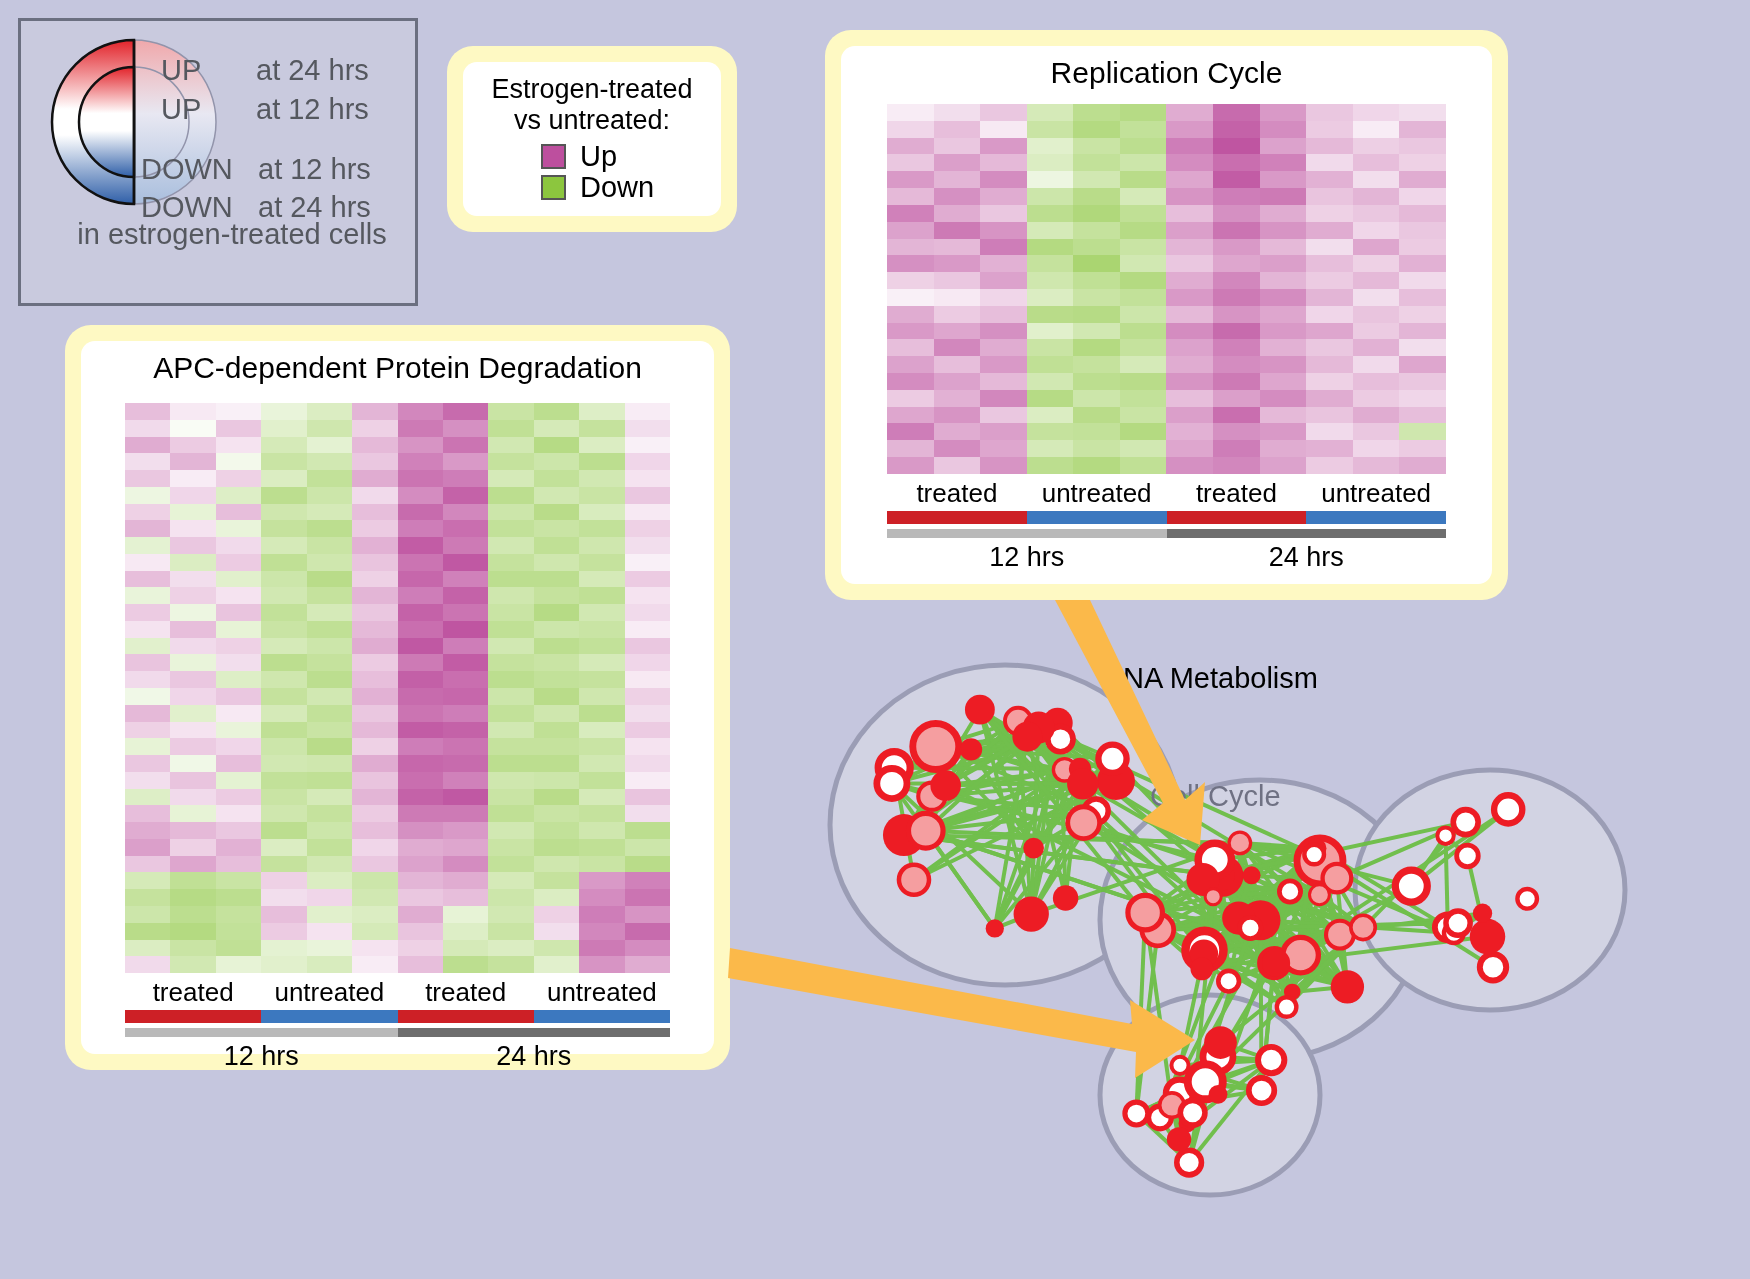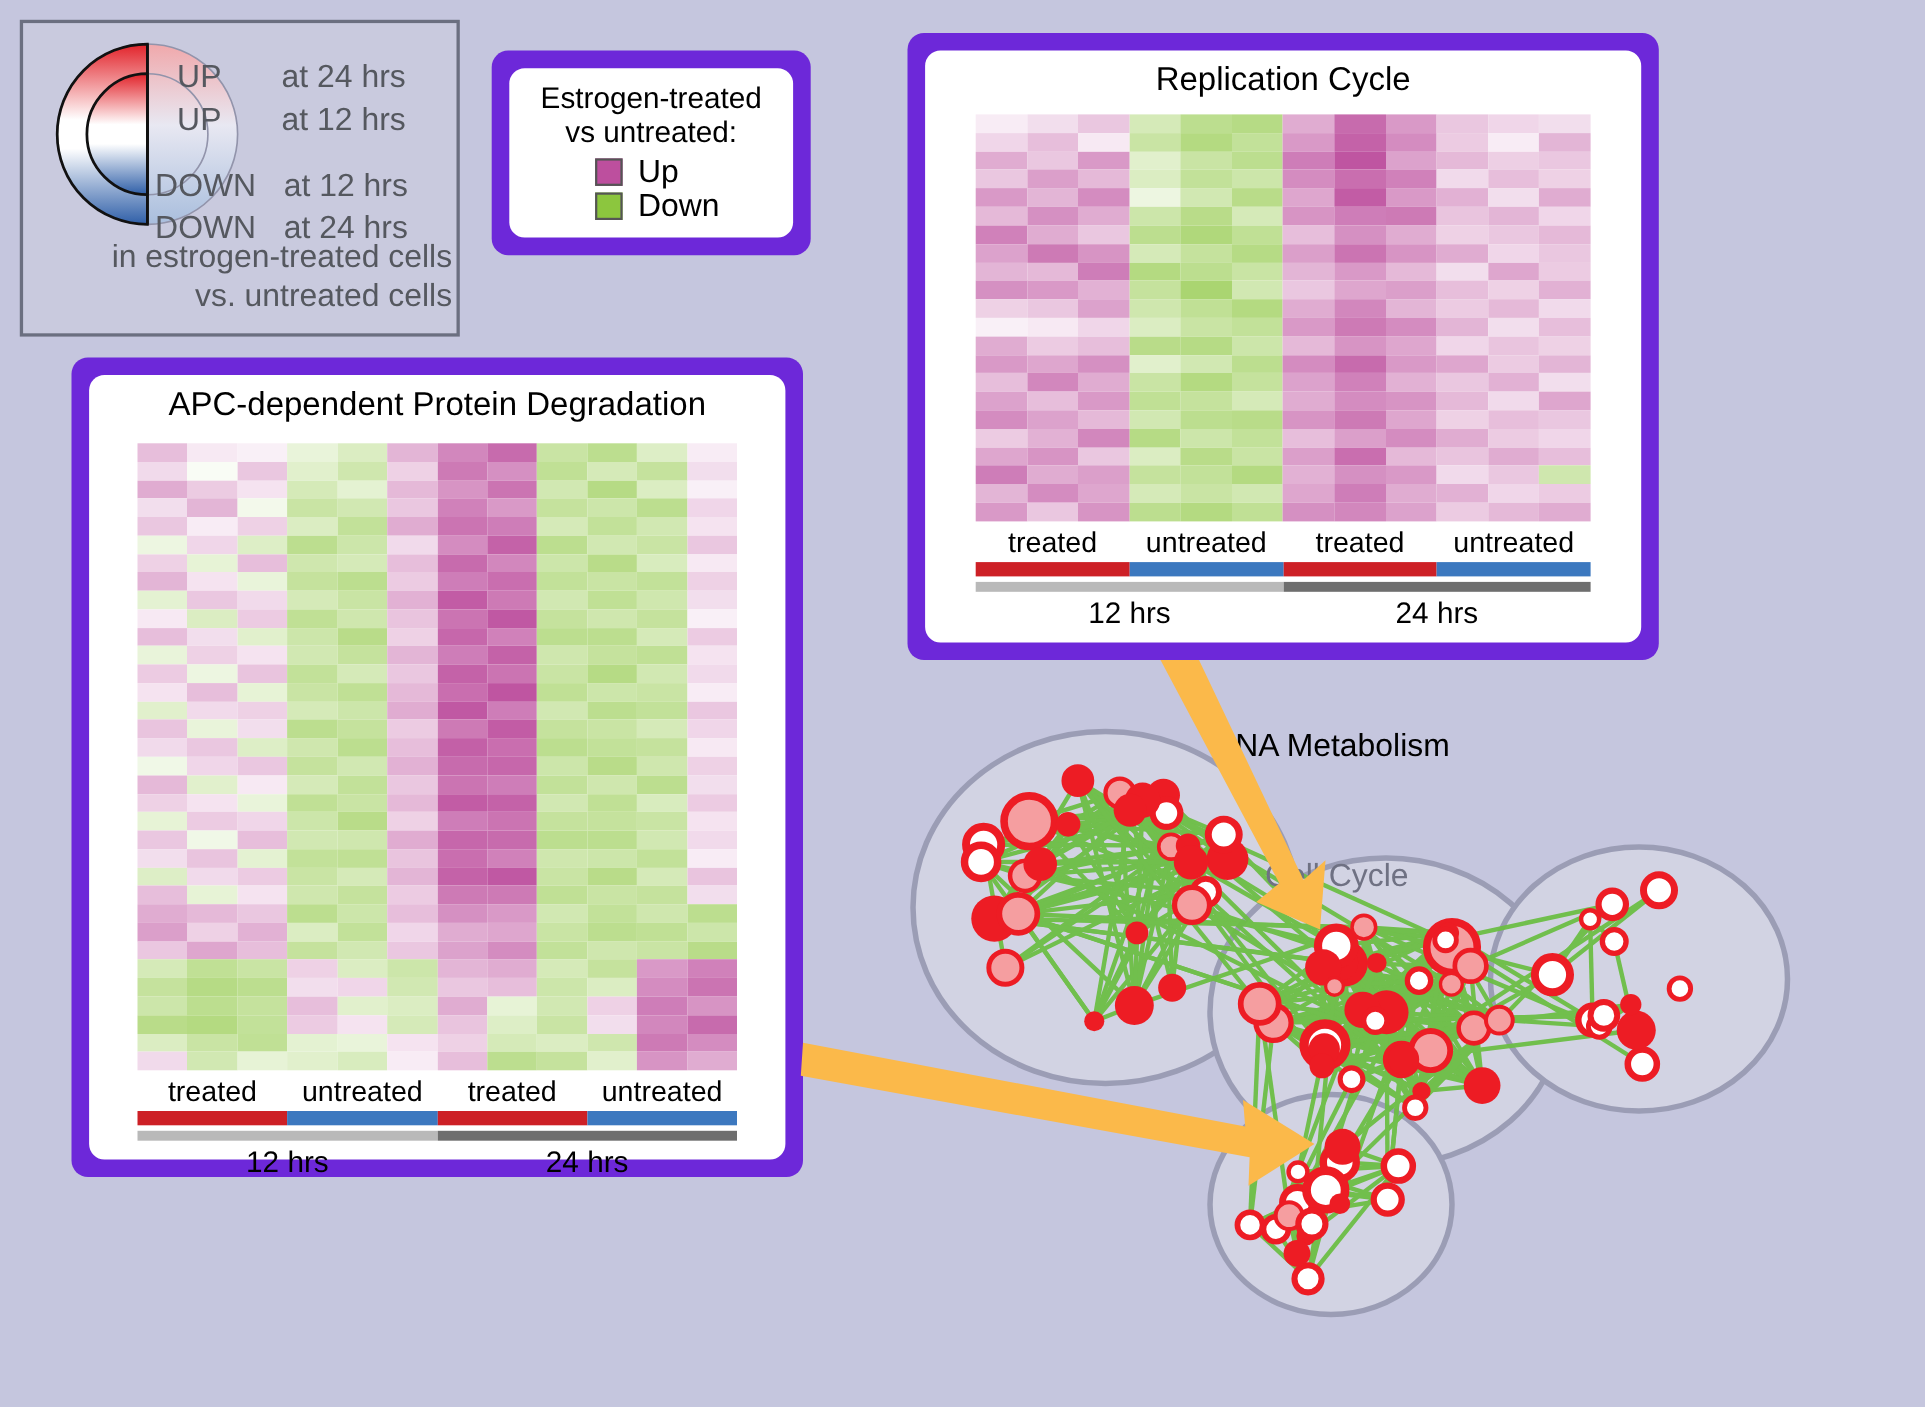--- a/index.html
+++ b/index.html
@@ -18,28 +18,28 @@
     background:#c9cade;
     border:3px solid #6b6f80;
     box-sizing:border-box;
   }
   #color-key .wheel{
     position:absolute;left:28px;top:16px;width:170px;height:170px;
   }
   #color-key .wheel svg{display:block;}
   .key-label{position:absolute;color:#55585f;font-size:29px;}
   #key-footer{
-    position:absolute;left:0;right:4px;top:196px;text-align:right;
+    position:absolute;left:0;right:16px;top:196px;text-align:center;
     color:#55585f;font-size:29px;line-height:1.22;margin-left:44px;
   }
 
   
   .panel{
-    background:#6d28d9;
-    border-radius:15px;
+    background:#fef9c3;
+    border-radius:26px;
     box-sizing:border-box;
     padding:16px;
   }
   .panel-inner{
     background:#ffffff;
     border-radius:14px;
     width:100%;height:100%;
     box-sizing:border-box;
     position:relative;
   }
@@ -126,21 +126,20 @@
   <div class="key-label" style="left:235px;top:33px;">at 24 hrs</div>
   <div class="key-label" style="left:140px;top:72px;">UP</div>
   <div class="key-label" style="left:235px;top:72px;">at 12 hrs</div>
   <div class="key-label" style="left:120px;top:132px;">DOWN</div>
   <div class="key-label" style="left:237px;top:132px;">at 12 hrs</div>
   <div class="key-label" style="left:120px;top:170px;">DOWN</div>
   <div class="key-label" style="left:237px;top:170px;">at 24 hrs</div>
 
   <div id="key-footer">
     <div>in estrogen-treated cells</div>
-    <div>vs. untreated cells</div>
   </div>
 </div>
 
 <div class="abs panel" id="legend-panel">
   <div class="panel-inner">
     <div class="legend-head">
       <div>Estrogen-treated</div>
       <div>vs untreated:</div>
     </div>
     <div class="legend-items">

